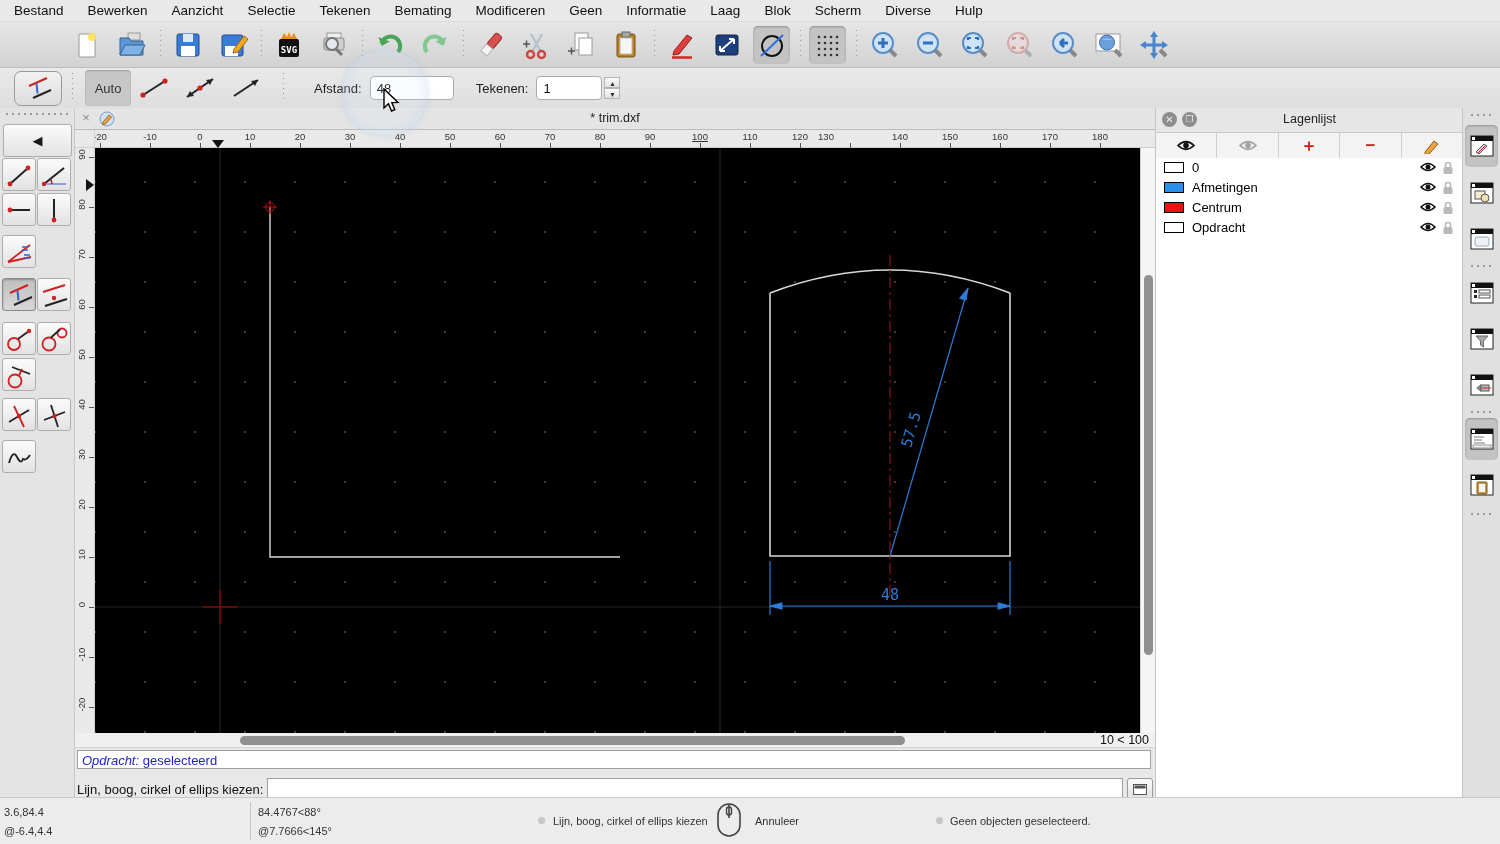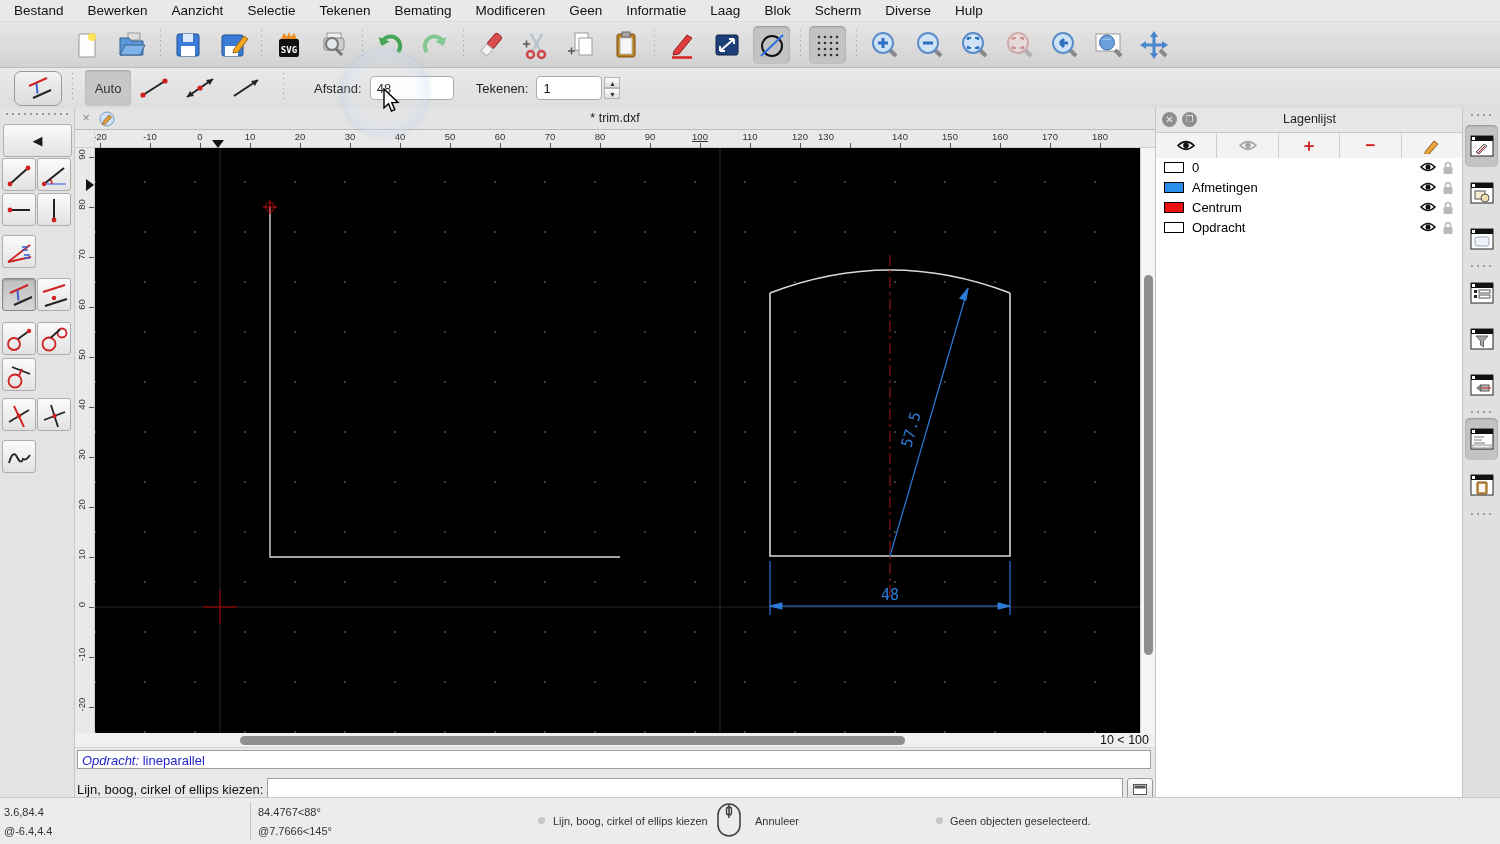--- a/index.html
+++ b/index.html
@@ -587,21 +587,21 @@
         </div>
         <div id="vscroll">
             <div id="vthumb"></div>
           </div>
       </div>
       <div id="hscrollrow">
         <div id="hthumb"></div>
         <div id="zoomstatus">10 &lt; 100</div>
       </div>
       <div id="cmd">
-        <div id="cmd-history"><span class="pfx">Opdracht:</span> <span>lineparallel</span></div>
+        <div id="cmd-history"><span class="pfx">Opdracht:</span> <span>geselecteerd</span></div>
         <div id="cmd-promptrow">
           <span>Lijn, boog, cirkel of ellips kiezen:</span>
           <input id="cmd-input" value="" style="">
           <div id="cmd-kbd">
               <svg width="14" height="11">
                 <rect x="0.5" y="0.5" width="13" height="10" fill="#fff" stroke="#555"></rect>
                 <rect x="1.5" y="1.5" width="11" height="3" fill="#555"></rect>
               </svg>
             </div>
         </div>

